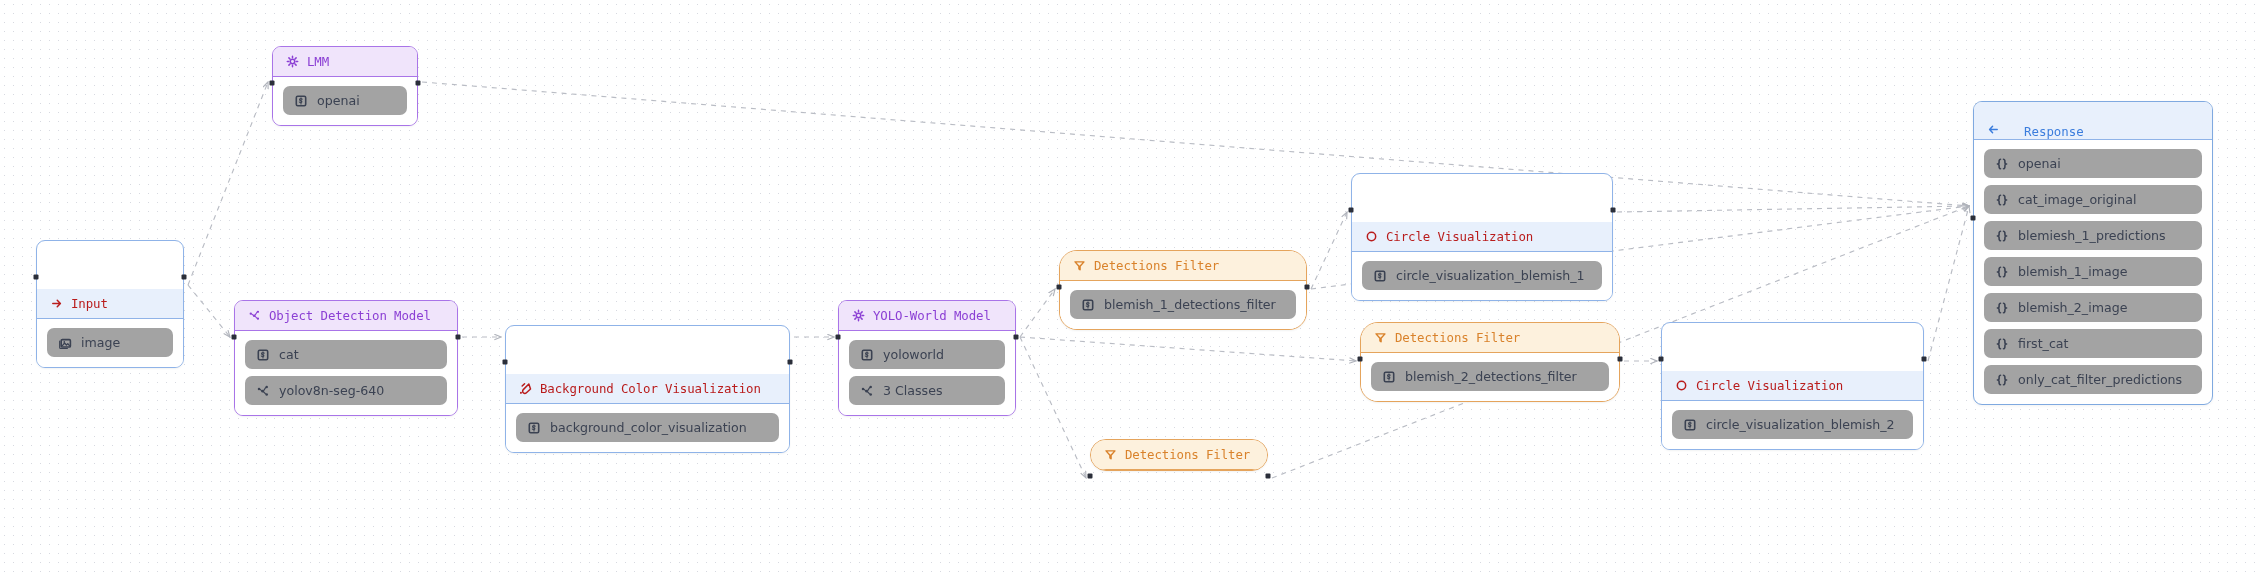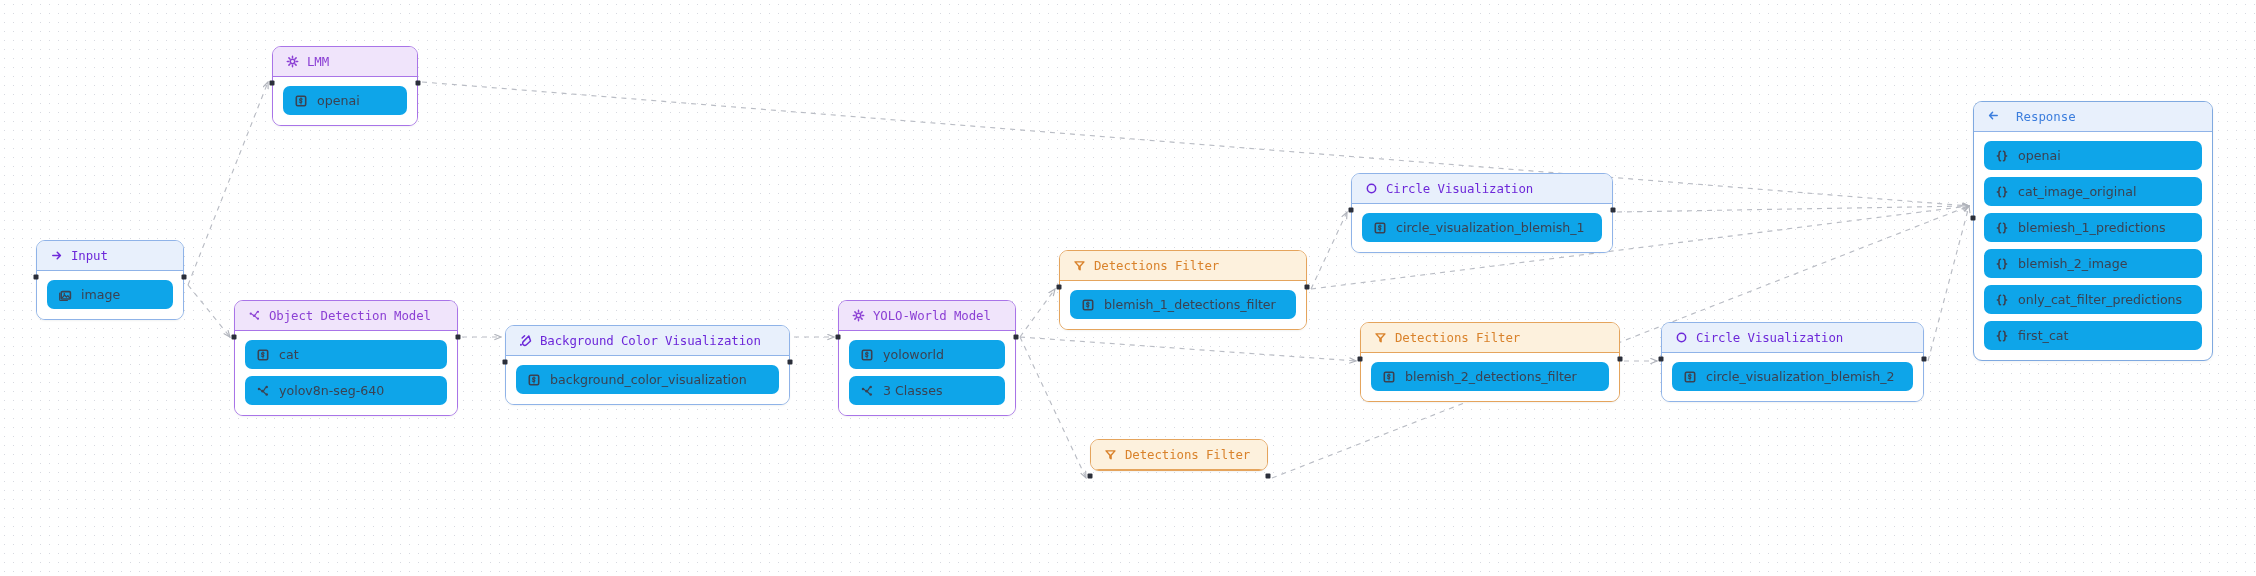--- a/index.html
+++ b/index.html
@@ -28,43 +28,43 @@
     display:flex;align-items:center;gap:8px;
     padding:8px 13px;height:30px;
     font-family:"DejaVu Sans Mono", monospace;
     font-size:12.4px;letter-spacing:-0.1px;white-space:nowrap;
     box-sizing:border-box;
   }
   .node .hdr .ico{display:inline-flex;align-items:center;justify-content:center;width:13px;height:13px;flex:0 0 auto;}
   .node .body{padding:9px 10px 10px;display:flex;flex-direction:column;gap:7px;background:#fff;}
   .row{
     display:flex;align-items:center;gap:9px;
-    background:#0ea5e9;border-radius:7px;
+    background:#a3a3a3;border-radius:7px;
     height:29px;padding:0 11px;box-sizing:border-box;
     font-size:12.6px;color:#3b4252;white-space:nowrap;
   }
   .row .ico{display:inline-flex;align-items:center;justify-content:center;width:14px;height:14px;flex:0 0 auto;}
   .row .lbl{overflow:hidden;text-overflow:ellipsis;}
 
   
   .t-blue{border-color:#8fb3e8;}
-  .t-blue .hdr{background:#e8f0fc;color:#6d28d9;border-bottom:1.4px solid #8fb3e8;}
+  .t-blue .hdr{background:#e8f0fc;color:#b91c1c;border-bottom:1.4px solid #8fb3e8;margin-top:48px;}
   .t-purple{border-color:#a974e8;}
   .t-purple .hdr{background:#f0e4fb;color:#8b3fd4;border-bottom:1.4px solid #a974e8;}
-  .t-orange{border-color:#e5a45c;}
+  .t-orange{border-color:#e5a45c;border-radius:18px;}
   .t-orange .hdr{background:#fdf1dd;color:#d9822b;border-bottom:1.4px solid #e5a45c;}
 
   
   .panel{
     position:absolute;z-index:3;box-sizing:border-box;
     border:1.4px solid #7fa9e0;border-radius:9px;background:#fff;overflow:hidden;
     box-shadow:0 1px 3px rgba(22,28,45,.06);
   }
   .panel .hdr{
-    display:flex;align-items:center;gap:16px;padding:0 13px;height:30px;
+    display:flex;align-items:flex-end;gap:24px;padding:0 13px;height:38px;
     background:#e8f0fc;color:#3b7ddd;border-bottom:1.4px solid #8fb3e8;
     font-family:"DejaVu Sans Mono", monospace;font-size:12.4px;box-sizing:border-box;
   }
   .panel .body{padding:9px 10px 10px;display:flex;flex-direction:column;gap:7px;}
   .panel .row{height:29px;}
 
   .port{
     position:absolute;width:5px;height:5px;background:#2b2f3a;
     border-radius:1px;z-index:4;transform:translate(-50%,-50%);
   }
@@ -409,35 +409,44 @@
           </span>
           <span class="lbl">blemiesh_1_predictions</span>
         </div>
         <div class="row">
           <span class="ico">
             <svg viewBox="0 0 14 14" width="14" height="14">
               <path class="ic-line" d="M5.5,2.2 C4,2.2 4.1,4.2 4.1,5.2 C4.1,6.2 3.2,7 2.4,7 C3.2,7 4.1,7.8 4.1,8.8 C4.1,9.8 4,11.8 5.5,11.8"></path>
               <path class="ic-line" d="M8.5,2.2 C10,2.2 9.9,4.2 9.9,5.2 C9.9,6.2 10.8,7 11.6,7 C10.8,7 9.9,7.8 9.9,8.8 C9.9,9.8 10,11.8 8.5,11.8"></path>
             </svg>
           </span>
+          <span class="lbl">blemish_1_image</span>
+        </div>
+        <div class="row">
+          <span class="ico">
+            <svg viewBox="0 0 14 14" width="14" height="14">
+              <path class="ic-line" d="M5.5,2.2 C4,2.2 4.1,4.2 4.1,5.2 C4.1,6.2 3.2,7 2.4,7 C3.2,7 4.1,7.8 4.1,8.8 C4.1,9.8 4,11.8 5.5,11.8"></path>
+              <path class="ic-line" d="M8.5,2.2 C10,2.2 9.9,4.2 9.9,5.2 C9.9,6.2 10.8,7 11.6,7 C10.8,7 9.9,7.8 9.9,8.8 C9.9,9.8 10,11.8 8.5,11.8"></path>
+            </svg>
+          </span>
           <span class="lbl">blemish_2_image</span>
         </div>
         <div class="row">
           <span class="ico">
             <svg viewBox="0 0 14 14" width="14" height="14">
               <path class="ic-line" d="M5.5,2.2 C4,2.2 4.1,4.2 4.1,5.2 C4.1,6.2 3.2,7 2.4,7 C3.2,7 4.1,7.8 4.1,8.8 C4.1,9.8 4,11.8 5.5,11.8"></path>
               <path class="ic-line" d="M8.5,2.2 C10,2.2 9.9,4.2 9.9,5.2 C9.9,6.2 10.8,7 11.6,7 C10.8,7 9.9,7.8 9.9,8.8 C9.9,9.8 10,11.8 8.5,11.8"></path>
             </svg>
           </span>
+          <span class="lbl">first_cat</span>
+        </div>
+        <div class="row">
+          <span class="ico">
+            <svg viewBox="0 0 14 14" width="14" height="14">
+              <path class="ic-line" d="M5.5,2.2 C4,2.2 4.1,4.2 4.1,5.2 C4.1,6.2 3.2,7 2.4,7 C3.2,7 4.1,7.8 4.1,8.8 C4.1,9.8 4,11.8 5.5,11.8"></path>
+              <path class="ic-line" d="M8.5,2.2 C10,2.2 9.9,4.2 9.9,5.2 C9.9,6.2 10.8,7 11.6,7 C10.8,7 9.9,7.8 9.9,8.8 C9.9,9.8 10,11.8 8.5,11.8"></path>
+            </svg>
+          </span>
           <span class="lbl">only_cat_filter_predictions</span>
-        </div>
-        <div class="row">
-          <span class="ico">
-            <svg viewBox="0 0 14 14" width="14" height="14">
-              <path class="ic-line" d="M5.5,2.2 C4,2.2 4.1,4.2 4.1,5.2 C4.1,6.2 3.2,7 2.4,7 C3.2,7 4.1,7.8 4.1,8.8 C4.1,9.8 4,11.8 5.5,11.8"></path>
-              <path class="ic-line" d="M8.5,2.2 C10,2.2 9.9,4.2 9.9,5.2 C9.9,6.2 10.8,7 11.6,7 C10.8,7 9.9,7.8 9.9,8.8 C9.9,9.8 10,11.8 8.5,11.8"></path>
-            </svg>
-          </span>
-          <span class="lbl">first_cat</span>
         </div>
       </div>
   </div>
 </div>
 
 </body></html>

